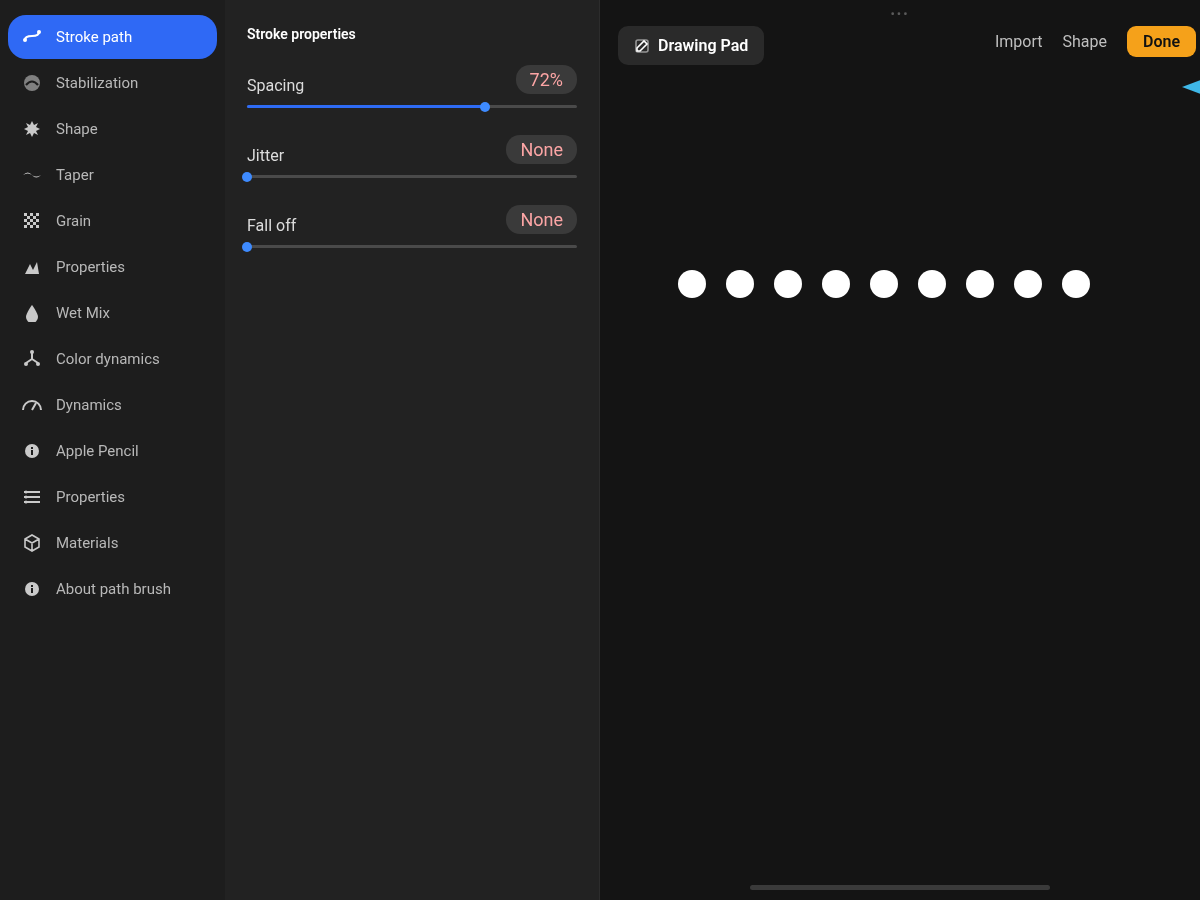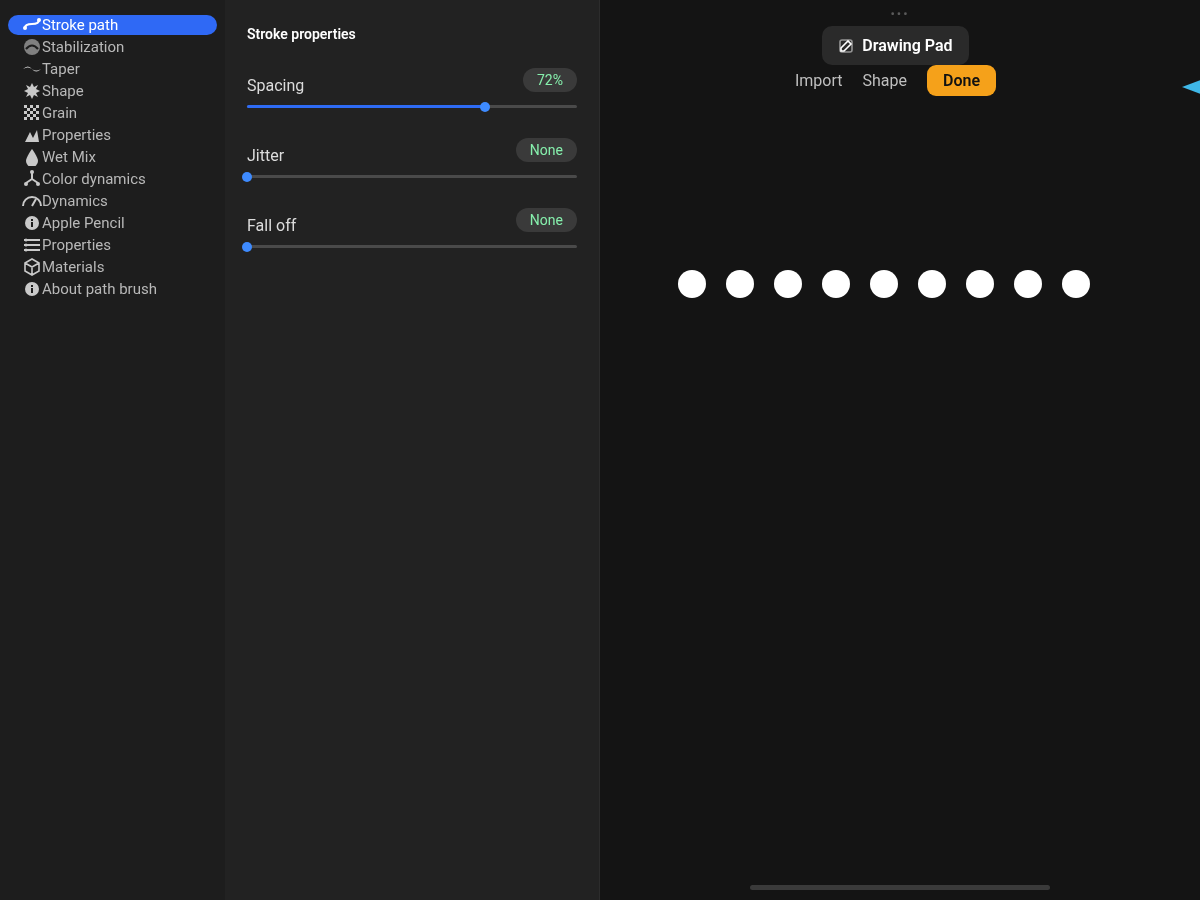--- a/index.html
+++ b/index.html
@@ -2,36 +2,36 @@
 <html><head>
 <meta charset="utf-8">
 <style>
   * { box-sizing: border-box; margin: 0; padding: 0; }
   html, body { width: 1200px; height: 900px; background: #161616; font-family: -apple-system, BlinkMacSystemFont, "Segoe UI", Roboto, Helvetica, Arial, sans-serif; color: #fff; overflow: hidden; }
   .app { display: flex; width: 100%; height: 100%; position: relative; }
 
   .sidebar { width: 225px; background: #1d1d1d; padding: 15px 8px; display: flex; flex-direction: column; }
   .sidebar-title { font-size: 25px; font-weight: 700; color: #fff; padding: 8px 10px 24px 10px; }
   .sidebar-items { display: flex; flex-direction: column; gap: 2px; }
-  .sidebar-item { display: flex; align-items: center; gap: 0; padding: 0 14px; border-radius: 10px; font-size: 15px; color: #b8b8b8; cursor: pointer; }
+  .sidebar-item { display: flex; align-items: center; gap: 14px; padding: 12px 14px; border-radius: 18px; font-size: 15px; color: #b8b8b8; cursor: pointer; }
   .sidebar-item.active { background: #2f69f5; color: #fff; }
   .sidebar-item .icon { width: 20px; height: 20px; display: flex; align-items: center; justify-content: center; flex-shrink: 0; }
 
   .mid { width: 375px; background: #222222; padding: 26px 22px; border-right: 1px solid #2c2c2c; }
   .mid-title { font-size: 14px; font-weight: 600; margin-bottom: 22px; }
   .prop { margin-bottom: 26px; }
   .prop-row { display: flex; align-items: center; justify-content: space-between; margin-bottom: 10px; }
   .prop-label { font-size: 16px; color: #dcdcdc; margin-top: 12px; }
-  .prop-badge { background: #3a3a3a; color: #86efac; font-size: 14px; padding: 4px 14px; border-radius: 14px; }
+  .prop-badge { background: #3a3a3a; color: #fca5a5; font-size: 18px; padding: 4px 14px; border-radius: 14px; }
   .slider { position: relative; height: 3px; background: #4a4a4a; border-radius: 2px; }
   .slider-fill { position: absolute; top: 0; left: 0; height: 100%; background: #2e6bf5; border-radius: 2px; }
   .slider-thumb { position: absolute; top: 50%; width: 10px; height: 10px; background: #3e8bff; border-radius: 50%; transform: translate(-50%, -50%); }
 
   .canvas-area { flex: 1; background: #141414; position: relative; }
-  .top-bar { position: absolute; top: 0; left: 0; right: 0; display: flex; align-items: center; justify-content: space-between; padding: 26px 27px 0 18px; flex-direction: column; }
+  .top-bar { position: absolute; top: 0; left: 0; right: 0; display: flex; align-items: flex-start; justify-content: space-between; padding: 26px 4px 0 18px; }
   .drawpad-btn { display: inline-flex; align-items: center; gap: 8px; background: #2a2a2a; border-radius: 10px; padding: 10px 16px; font-size: 16px; font-weight: 600; color: #fff; }
   .top-actions { display: flex; align-items: center; gap: 20px; }
   .top-action { font-size: 16px; color: #bfbfbf; cursor: pointer; }
   .done-btn { background: #f5a11a; color: #111; font-weight: 600; padding: 6px 16px; border-radius: 9px; }
 
   .dots-handle { position: absolute; top: 6px; left: 50%; transform: translateX(-50%); color: #5a5a5a; font-size: 13px; letter-spacing: 2px; width:100%; text-align:center;}
   .preview { position: absolute; left: 78px; top: 270px; display: flex; gap: 20px; }
   .dot { width: 28px; height: 28px; background: #fff; border-radius: 50%; }
 
   .arrow { position: absolute; left: 582px; top: 72px; }
@@ -63,34 +63,34 @@
           <svg width="18" height="18" viewBox="0 0 18 18">
               <circle cx="9" cy="9" r="8" fill="#808080"></circle>
               <path d="M3 11 Q9 4 15 11" fill="none" stroke="#1d1d1d" stroke-width="2.2"></path>
             </svg>
         </span>
         <span>Stabilization</span>
       </div>
 
       <div class="sidebar-item">
         <span class="icon">
+          <svg width="18" height="18" viewBox="0 0 18 18">
+              <path d="M9 1 L11 5 L15 3 L13 7 L17 9 L13 11 L15 15 L11 13 L9 17 L7 13 L3 15 L5 11 L1 9 L5 7 L3 3 L7 5 Z" fill="#c9c9c9"></path>
+            </svg>
+        </span>
+        <span>Shape</span>
+      </div>
+
+      <div class="sidebar-item">
+        <span class="icon">
           <svg width="20" height="12" viewBox="0 0 20 12">
               <path d="M1 6 Q6 1 10 6 Q14 11 19 6 Q14 9 10 6 Q6 3 1 6 Z" fill="#c9c9c9"></path>
             </svg>
         </span>
         <span>Taper</span>
-      </div>
-
-      <div class="sidebar-item">
-        <span class="icon">
-          <svg width="18" height="18" viewBox="0 0 18 18">
-              <path d="M9 1 L11 5 L15 3 L13 7 L17 9 L13 11 L15 15 L11 13 L9 17 L7 13 L3 15 L5 11 L1 9 L5 7 L3 3 L7 5 Z" fill="#c9c9c9"></path>
-            </svg>
-        </span>
-        <span>Shape</span>
       </div>
 
       <div class="sidebar-item">
         <span class="icon">
           <svg width="18" height="18" viewBox="0 0 18 18">
             <g fill="#c9c9c9">
               <rect x="1" y="1" width="3" height="3"></rect>
                 <rect x="7" y="1" width="3" height="3"></rect>
                 <rect x="13" y="1" width="3" height="3"></rect>
               <rect x="4" y="4" width="3" height="3"></rect>

